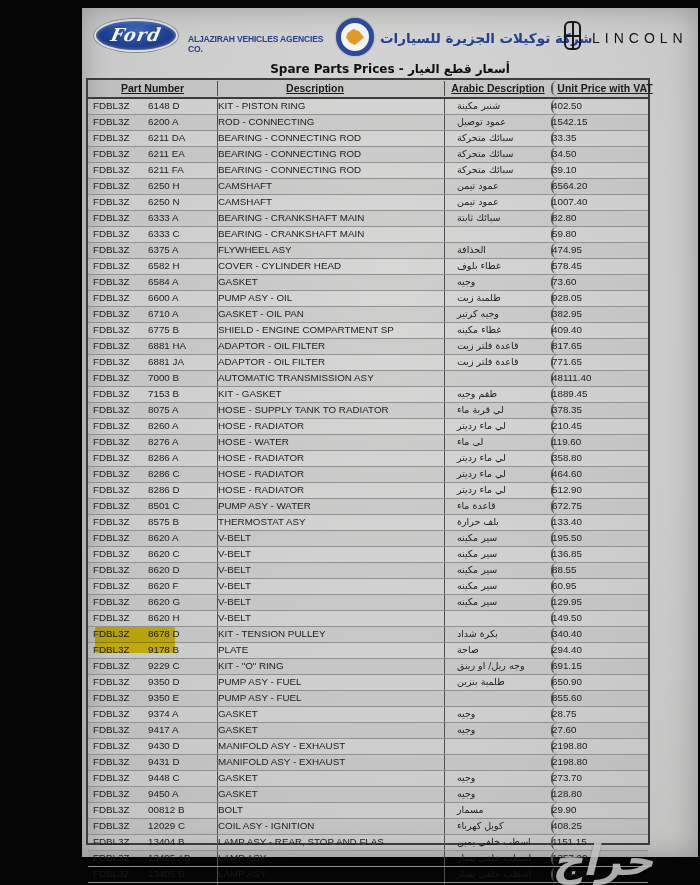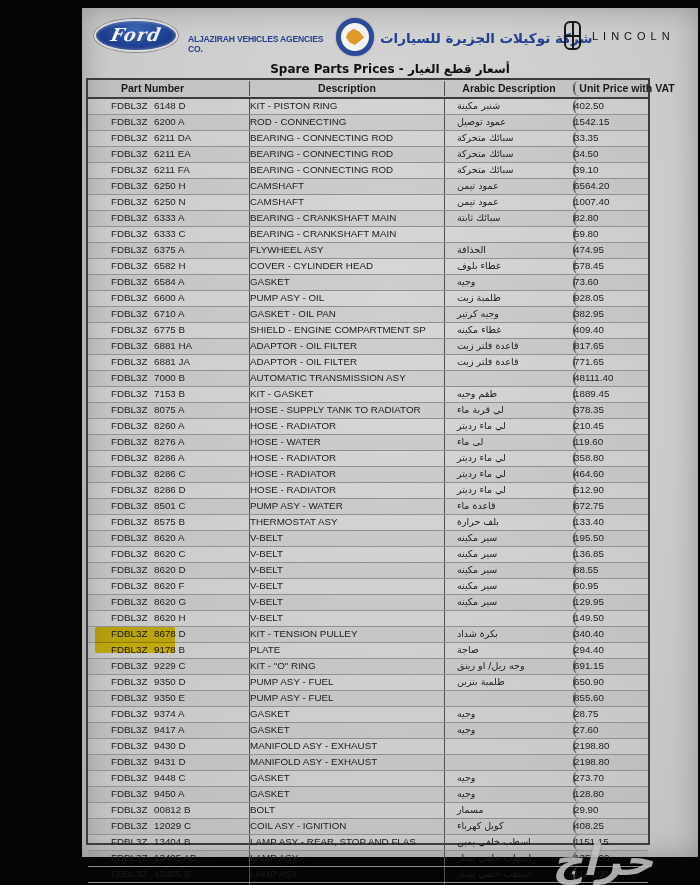--- a/index.html
+++ b/index.html
@@ -51,50 +51,50 @@
   .lincoln-emblem::before{
     content:"";position:absolute;left:50%;top:0;width:2px;height:100%;
     margin-left:-1px;background:#171717;
   }
   .lincoln-emblem::after{
     content:"";position:absolute;top:50%;left:0;width:100%;height:2px;
     margin-top:-1px;background:#171717;
   }
   .lincoln-text{
     position:absolute;left:510px;top:22px;color:#121212;
-    font-size:11px;letter-spacing:5px;font-weight:500;white-space:nowrap;
+    font-size:14px;letter-spacing:5px;font-weight:500;white-space:nowrap;
   }
   
   .title{
     position:absolute;left:0;top:54px;width:100%;text-align:center;
     font-size:12px;font-weight:bold;color:#101010;
     font-family:"DejaVu Sans",sans-serif;
   }
   
   .ptable{
     position:absolute;left:4px;top:70px;width:564px;height:767px;
     border:2px solid #3c3c3c;box-sizing:border-box;color:#1b1b1b;
   }
   .thead{
     display:flex;height:17px;border-bottom:2px solid #3c3c3c;
     background:rgba(0,0,0,.05);
-    font-weight:bold;font-size:10.5px;align-items:center;
+    font-weight:bold;font-size:10.5px;align-items:center;text-decoration:underline;
   }
   .th{text-align:center;box-sizing:border-box;line-height:15px;}
   .c1{width:129px;flex:none;}
-  .c2{width:195px;flex:none;border-left:1px solid #4f4f4f;margin-left:32px;}
-  .c3{width:129px;flex:none;border-left:1px solid #4f4f4f;}
+  .c2{width:195px;flex:none;border-left:1px solid #4f4f4f;}
+  .c3{width:107px;flex:none;border-left:1px solid #4f4f4f;margin-left:32px;}
   .c4{width:107px;flex:none;border-left:1px solid #4f4f4f;
       box-shadow:inset 8px 0 0 -7px #4f4f4f;border-radius:6px;}
   .tbody{position:relative;}
   .trow{display:flex;height:15px;border-top:1px solid #919191;font-size:9.8px;}
   .trow:first-child{border-top:none;}
   .trow:nth-child(even){background:rgba(0,0,0,.04);}
   .td{box-sizing:border-box;line-height:14.5px;white-space:nowrap;overflow:hidden;}
-  .td.c1{display:flex;padding-left:23px;}
+  .td.c1{display:flex;padding-left:5px;gap:12px;}
   .pfx{width:43px;flex:none;}
   .td.c2{}
   .td.c3{padding-left:12px;font-family:"DejaVu Sans",sans-serif;font-size:9.5px;}
   .td.c4{text-align:left;padding-right:6px;}
   
   .hl{
     position:absolute;left:7px;top:547px;width:80px;height:26px;
     background:#f2d60e;mix-blend-mode:multiply;border-radius:2px;
     filter:blur(.3px);pointer-events:none;
   }

